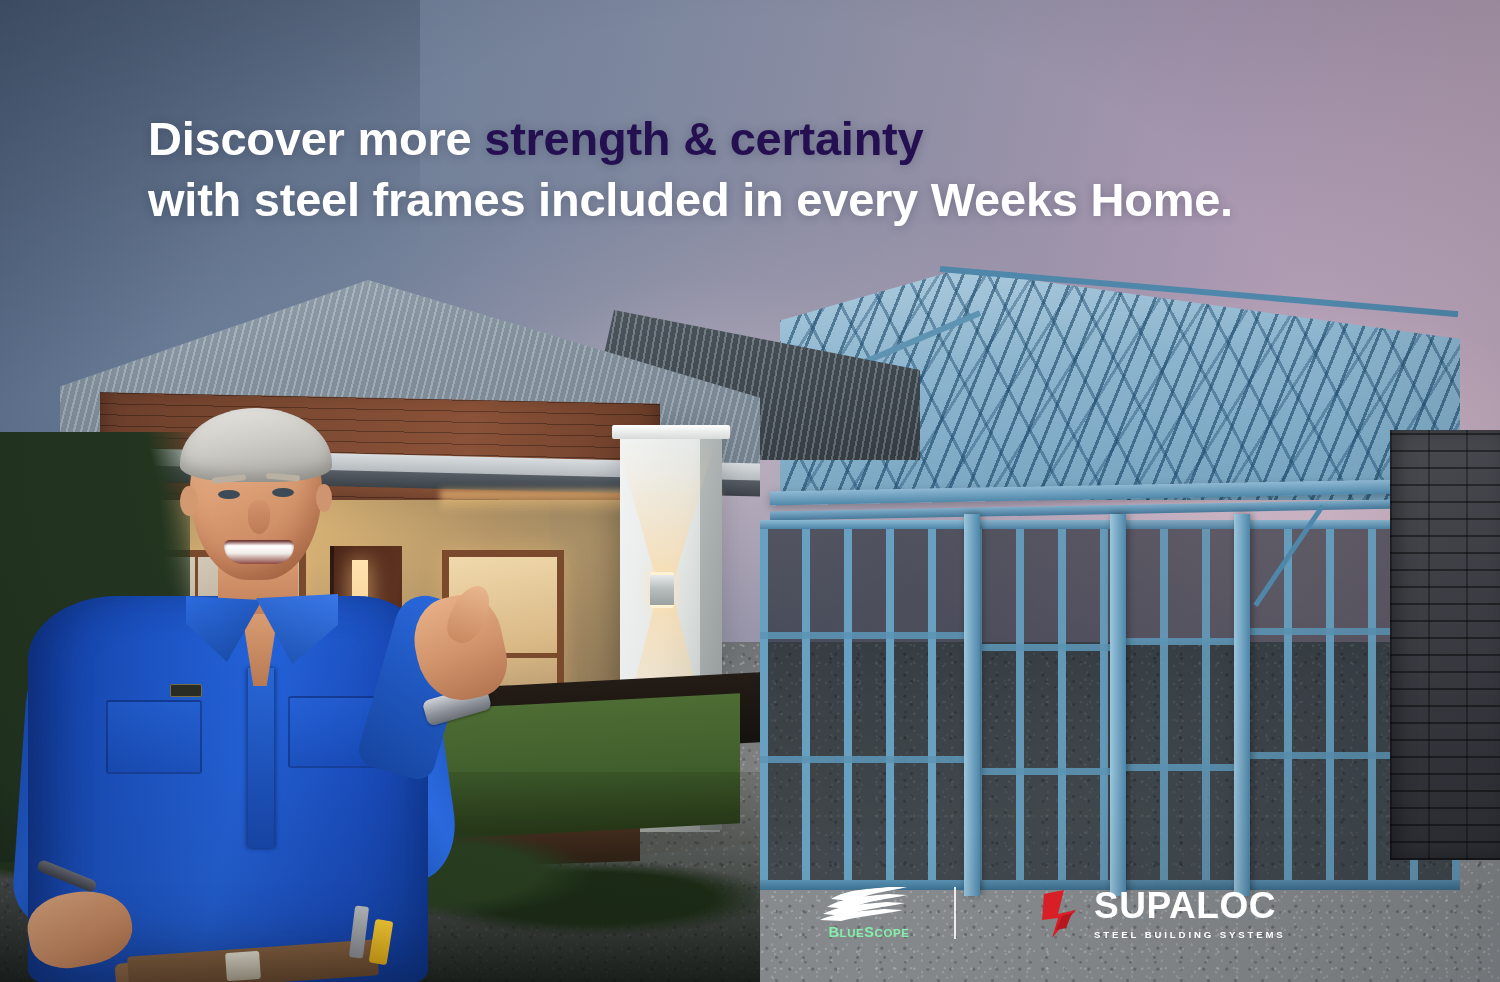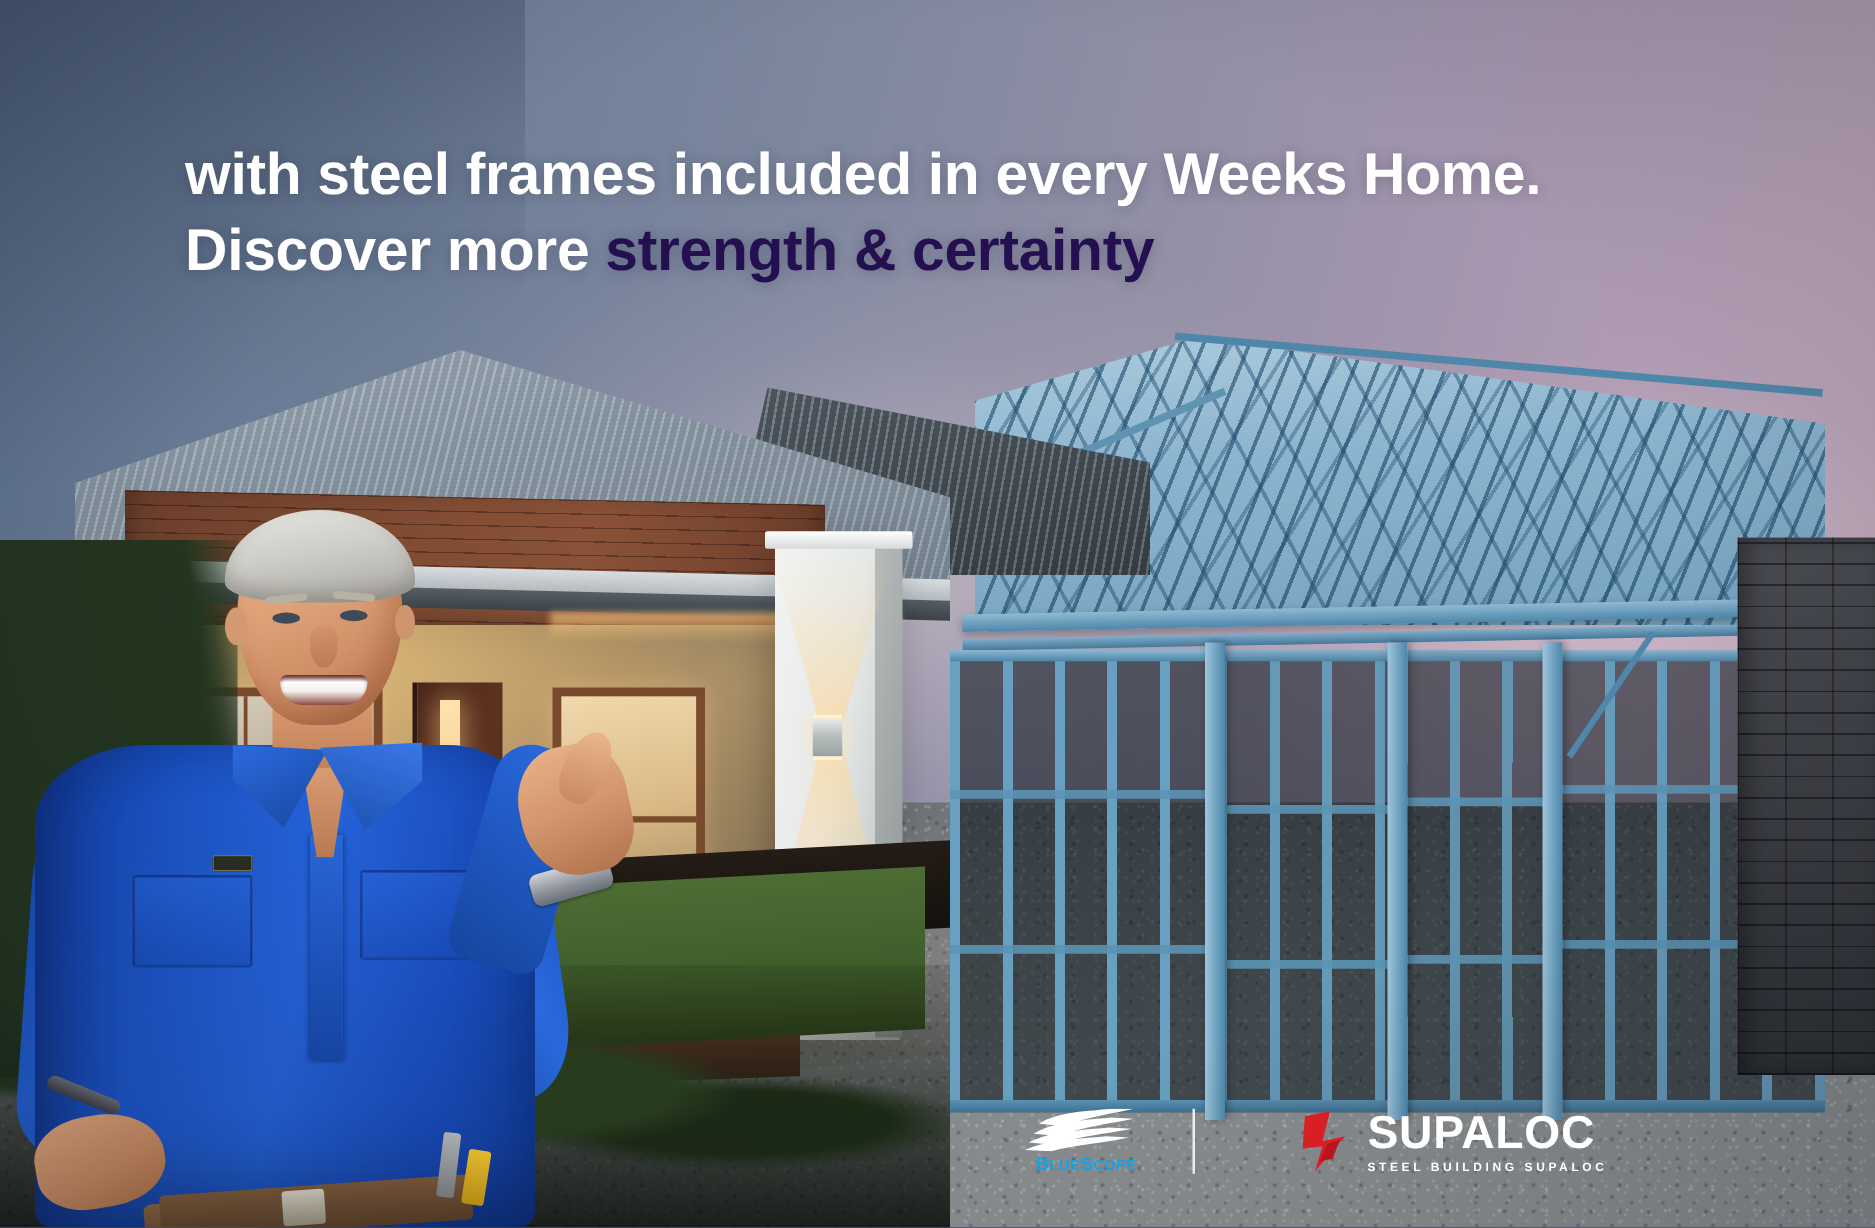--- a/index.html
+++ b/index.html
@@ -520,21 +520,21 @@
   }
   .logo { display:flex; align-items:center; }
 
   
   .bluescope {
     display:flex; flex-direction:column; align-items:center;
     width:118px;
   }
   .bs-mark { width:100px; height:34px; position:relative; }
   .bs-word {
-    font-size:14.5px; font-weight:bold; color:#0ea5e9;
+    font-size:14.5px; font-weight:bold; color:#86efac;
     letter-spacing:.04em; margin-top:3px;
   }
   .bs-word .cap { font-size:14.5px; }
   .bs-word .sml { font-size:11.5px; }
   .logo-divider {
     width:2px; height:52px; background:rgba(255,255,255,.85);
     margin:0 26px;
   }
   
   .truecore {
@@ -544,21 +544,21 @@
     display:flex; align-items:flex-start;
   }
   .tc-text { position:relative; }
   .tc-dot {
     position:absolute; left:89px; top:17px;
     width:7px; height:7px; border-radius:50%;
     background:#6e7276;
   }
   .tc-reg { font-size:12px; font-weight:bold; margin-left:2px; margin-top:2px; }
   
-  .supaloc { display:flex; align-items:flex-start; margin-left:60px; }
+  .supaloc { display:flex; align-items:flex-end; margin-left:60px; }
   .sp-mark { width:48px; height:52px; position:relative; margin-right:4px; }
   .sp-text { display:flex; flex-direction:column; }
   .sp-word {
     font-size:37px; font-weight:bold; color:#ffffff;
     letter-spacing:.015em; line-height:1;
   }
   .sp-sub {
     font-size:9.6px; font-weight:bold; color:#ffffff;
     letter-spacing:.30em; margin-top:5px; text-align:right;
   }
@@ -684,24 +684,24 @@
     <div class="toolbelt-pouch"></div>
     <div class="belt"></div>
     <div class="belt-buckle"></div>
     <div class="tool-grey"></div>
     <div class="tool-yellow"></div>
   </div>
 
   <div class="vignette"></div>
 
   <div class="headline">
-    <div class="headline-line">with steel frames included in every Weeks Home.</div>
     <div class="headline-line">
       <span>Discover more </span><span class="hl-accent">strength &amp; certainty</span>
     </div>
+    <div class="headline-line">with steel frames included in every Weeks Home.</div>
   </div>
 
   <div class="logo-bar">
 
     <div class="logo bluescope">
       <div class="bs-mark">
         <svg viewBox="0 0 100 34" width="100" height="34" aria-hidden="true">
           <g fill="#ffffff">
             <path d="M12 12 C28 2, 52 2, 70 0 L88 0 C72 4, 50 6, 34 14 Z"></path>
             <path d="M8 20 C24 10, 50 9, 70 7 L88 8 C70 12, 46 14, 30 22 Z"></path>
@@ -720,19 +720,19 @@
 
     <div class="logo supaloc">
       <div class="sp-mark">
         <svg viewBox="0 0 48 52" width="48" height="52" aria-hidden="true">
           <path d="M2 6 L22 2 L16 26 L34 22 L10 50 L16 30 L0 32 Z" fill="#d81f26"></path>
           <path d="M20 28 L30 25 L24 40 L14 42 Z" fill="#b8161d"></path>
         </svg>
       </div>
       <div class="sp-text">
         <div class="sp-word">SUPALOC</div>
-        <div class="sp-sub">STEEL BUILDING SUPALOC</div>
+        <div class="sp-sub">STEEL BUILDING SYSTEMS</div>
       </div>
     </div>
 
   </div>
 
 </div>
 
 </body></html>

